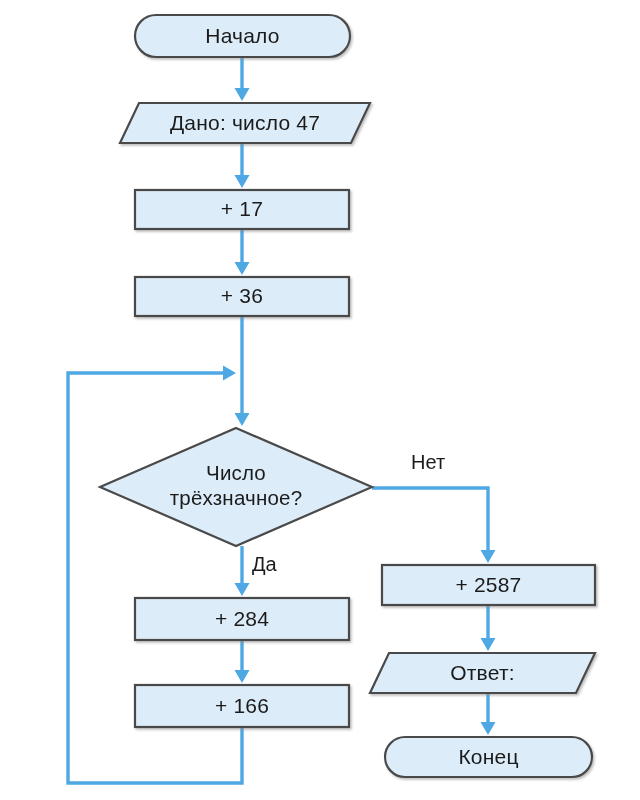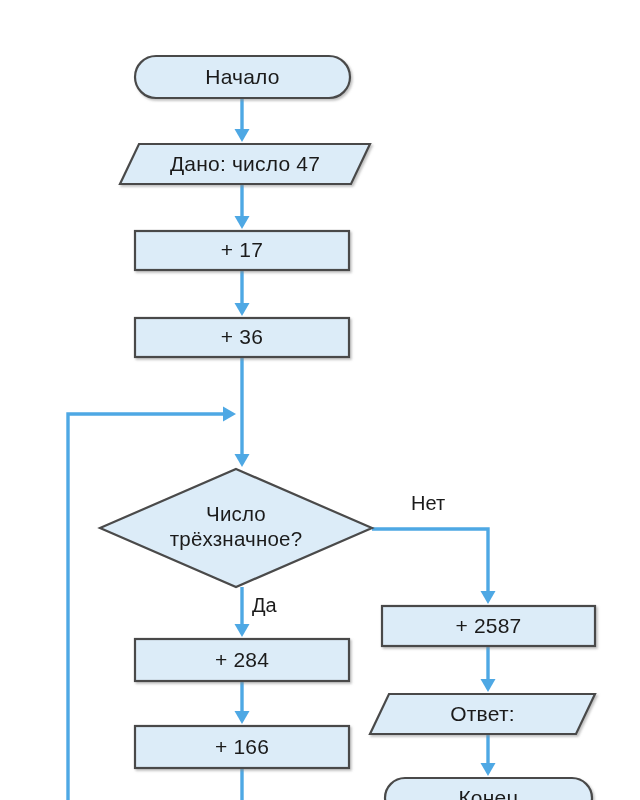--- a/index.html
+++ b/index.html
@@ -11,21 +11,20 @@
     width: 640px;
     height: 800px;
     overflow: hidden;
     font-family: "Liberation Sans", sans-serif;
   }
   #flowchart-root {
     position: relative;
     width: 640px;
     height: 592px;
     background: #ffffff;
-    margin-top: 41px;
   }
   svg#flow-svg {
     display: block;
     width: 640px;
     height: 800px;
   }
   .node-shape {
     stroke: #4a4a4a;
     stroke-width: 2.2;
   }

